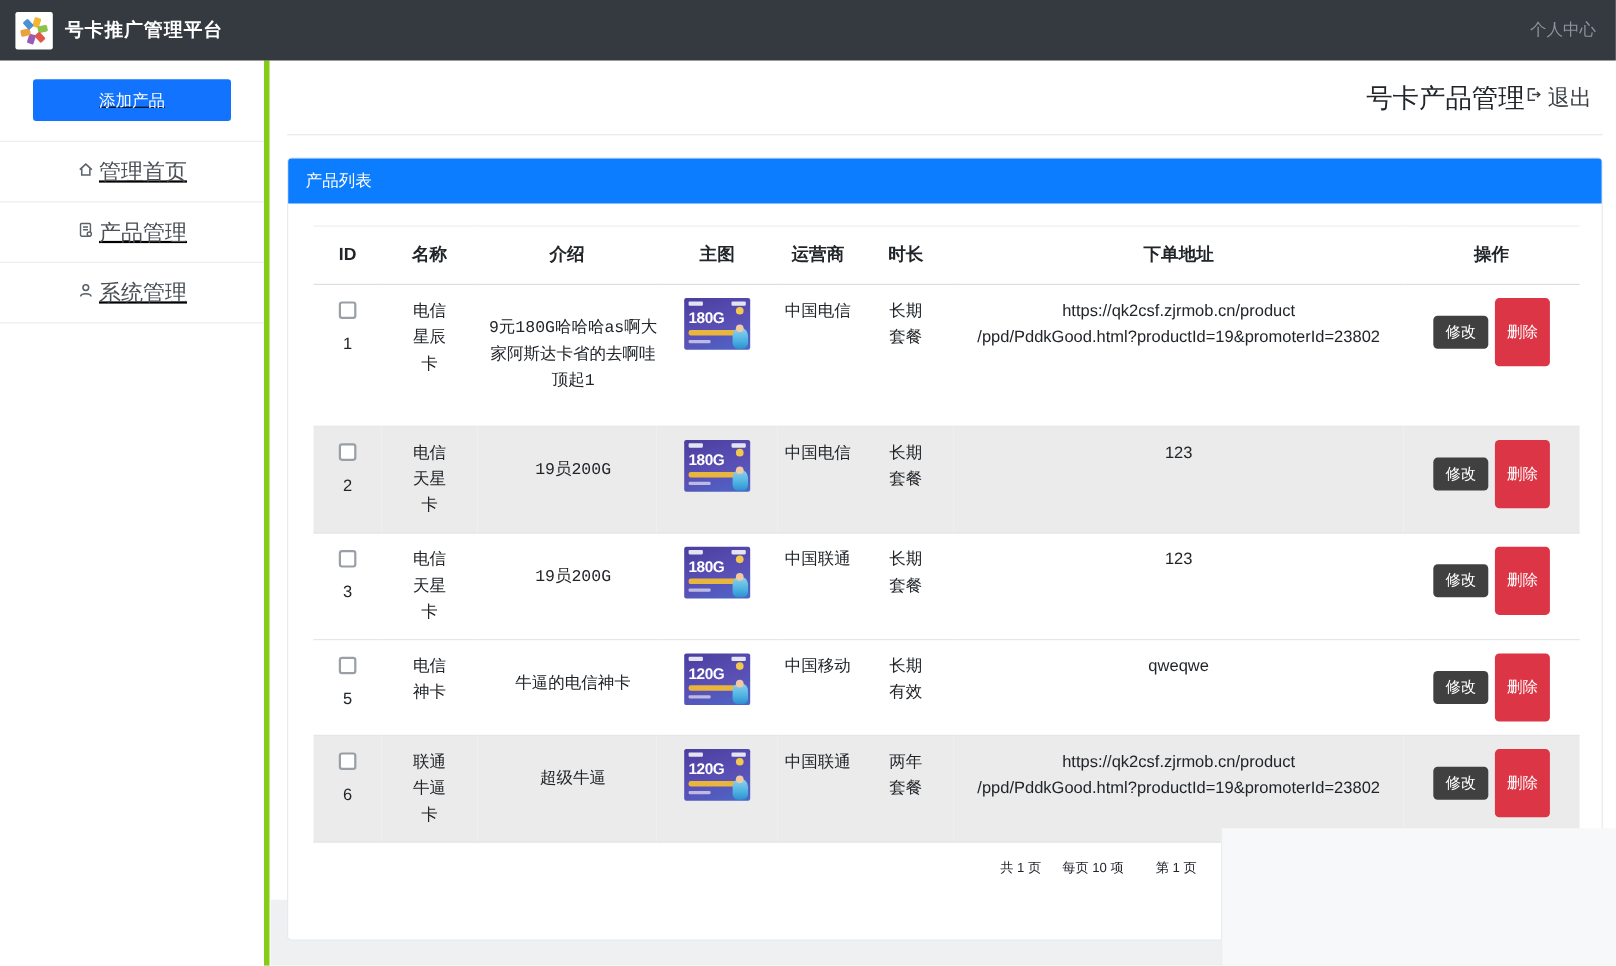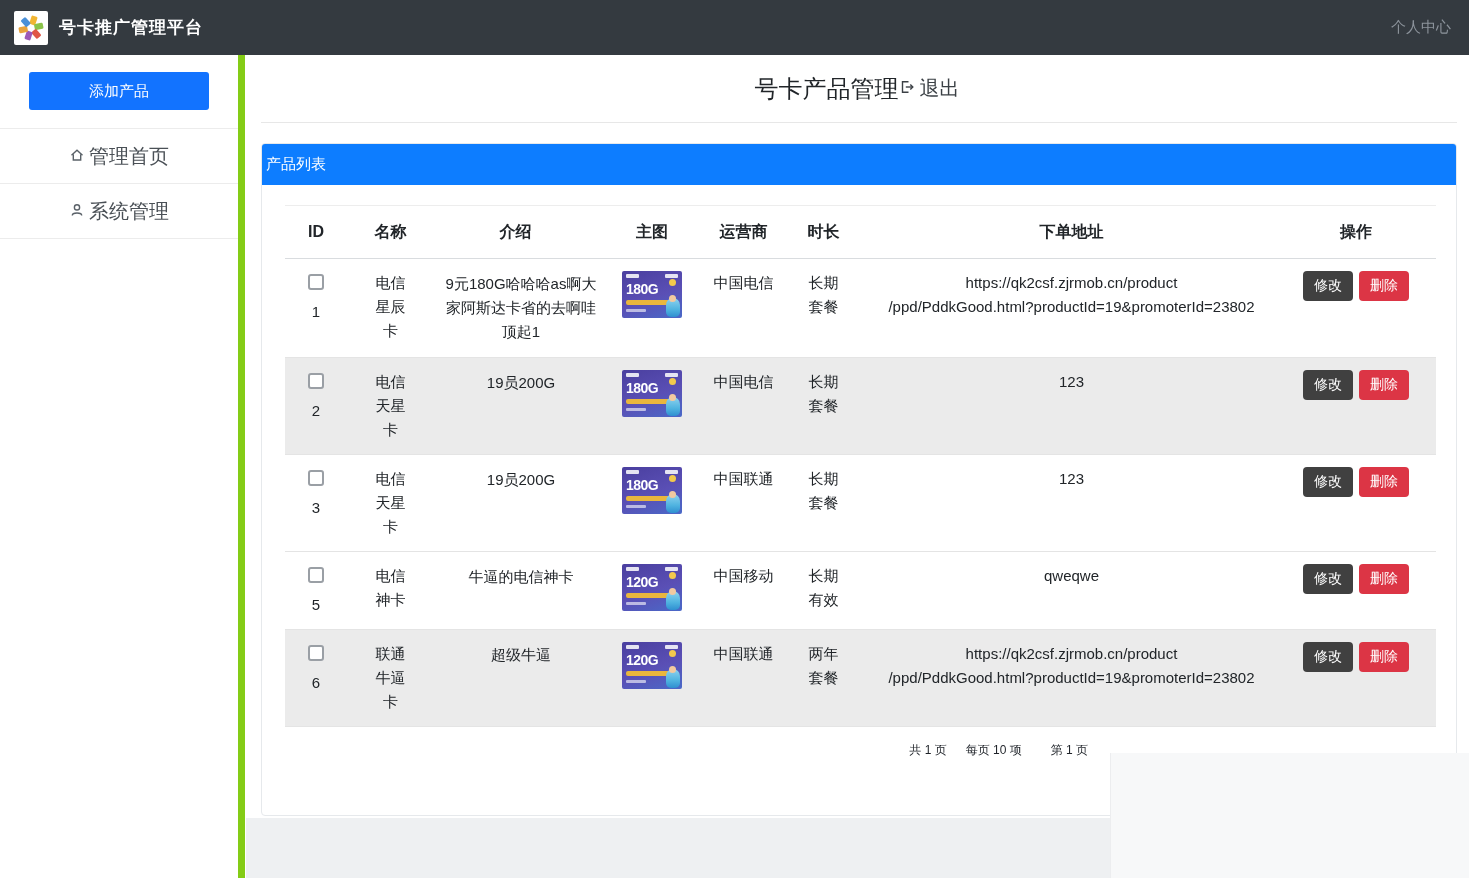--- a/index.html
+++ b/index.html
@@ -6,62 +6,62 @@
   html,body { width:1469px; height:878px; overflow:hidden; font-family:"Liberation Sans","DejaVu Sans",sans-serif; background:#fff; }
   .app { position:relative; width:1469px; height:878px; background:#fff; }
 
   
   .navbar { position:absolute; top:0; left:0; right:0; height:55px; background:#343a40; display:flex; align-items:center; padding:0 18px 0 14px; z-index:20; }
   .logo-box { width:34px; height:34px; background:#fff; border-radius:2px; display:flex; align-items:center; justify-content:center; }
   .navbar-title { color:#ffffff; font-size:17px; font-weight:600; letter-spacing:1px; margin-left:11px; }
   .profile-link { margin-left:auto; color:#8d949c; font-size:15px; cursor:pointer; }
 
   
-  .sidebar { position:absolute; top:55px; left:0; width:245px; bottom:0; background:#fff; border-right:7px solid #84cc16; z-index:15; }
+  .sidebar { position:absolute; top:55px; left:0; width:245px; bottom:0; background:#fff; border-right:5px solid #84cc16; z-index:15;text-decoration:underline; }
   .add-btn { display:block; width:180px; height:38px; margin:17px auto 0; background:#1273ff; color:#fff; border:none; border-radius:3px; font-size:15px; font-family:inherit; cursor:pointer; }
   .side-sep { border-top:1px solid #ececec; margin-top:18px; }
   .side-item { height:55px; display:flex; align-items:center; justify-content:center; gap:4px; border-bottom:1px solid #ececec; color:#4a5056; font-size:20px; cursor:pointer; }
   .side-item svg { stroke:#5a6168; }
 
   
   .main { position:absolute; top:55px; left:246px; right:0; bottom:0; background:#fff; }
   .bottom-strip { position:absolute; left:0; right:0; bottom:0; height:60px; background:#eef0f2; z-index:0; }
-  .page-head { margin:0 12px 0 15px; height:68px; display:flex; align-items:center; justify-content:center; border-bottom:1px solid #e7e7e7; padding:0 10px 0 6px; }
+  .page-head { margin:0 12px 0 15px; height:68px; display:flex; align-items:center; justify-content:flex-end; border-bottom:1px solid #e7e7e7; padding:0 10px 0 6px; }
   .page-title { font-size:24px; color:#212529; font-weight:500; }
   .logout-link { display:flex; align-items:center; gap:5px; color:#3b4045; font-size:20px; cursor:pointer; }
   .logout-link svg { stroke:#3b4045; }
 
   
   .card { position:relative; z-index:2; margin:20px 12px 0 15px; background:#fff; border:1px solid #e6e9ec; border-radius:4px; }
-  .card-header { background:#0d7dff; color:#fff; font-size:15px; padding:11px 4px; border-radius:3px 3px 0 0; }
+  .card-header { background:#0d7dff; color:#fff; font-size:15px; padding:11px 16px; border-radius:3px 3px 0 0; }
   .card-body { padding:20px 23px 56px; }
 
   table { width:100%; border-collapse:collapse; table-layout:fixed; border-top:1px solid #ededed; }
   th { font-size:16px; font-weight:bold; color:#212529; text-align:center; padding:14px 6px; border-bottom:1px solid #d9dcdf; line-height:24px; }
   td { font-size:15px; color:#212529; text-align:center; vertical-align:top; padding:12px 6px; border-bottom:1px solid #e4e4e4; line-height:24px; }
   tr.striped td { background:#ebebeb; }
   .wrap2 { width:34px; margin:0 auto; word-break:break-all; }
-  .c-intro div { width:162px; margin:1px auto; word-break:break-all; }
+  .c-intro div { width:162px; margin:16px auto; word-break:break-all;font-family:Liberation Mono, monospace; }
   .c-url { white-space:pre-line; word-break:break-all; }
   .row-check { appearance:none; -webkit-appearance:none; width:16px; height:16px; border:2px solid #9a9fa5; border-radius:3px; background:#fff; display:inline-block; margin-top:3px; cursor:pointer; }
   .row-id { margin-top:3px; }
 
   
   .thumb { position:relative; width:60px; height:47px; margin:0 auto; border-radius:2px; overflow:hidden; background:linear-gradient(160deg,#4a3f9f 0%,#5a4fb5 55%,#4a69c8 100%);padding-left:40px; }
   .t-top { position:absolute; top:3px; left:4px; right:4px; display:flex; justify-content:space-between; }
   .t-top i { display:block; width:13px; height:4px; background:rgba(255,255,255,.85); border-radius:1px; }
   .t-label { position:absolute; top:10px; left:4px; color:#fff; font-size:14px; font-weight:bold; letter-spacing:-0.5px; line-height:16px; }
   .t-badge { position:absolute; top:8px; right:6px; width:7px; height:7px; background:#f2c94c; border-radius:50%; }
   .t-strip { position:absolute; top:29px; left:4px; right:5px; height:5px; background:#e9b63d; border-radius:2px; }
   .t-foot { position:absolute; top:38px; left:4px; width:20px; height:3px; background:rgba(255,255,255,.6); border-radius:1px; }
   .t-char { position:absolute; right:2px; bottom:1px; width:14px; height:19px; background:linear-gradient(180deg,#8fd3ef 0%,#4fb3e0 60%,#2f8fd0 100%); border-radius:7px 7px 5px 5px; }
   .t-char::before { content:''; position:absolute; top:-3px; left:3px; width:7px; height:7px; border-radius:50%; background:#f2c9a0; }
 
   .btn-modify { background:#404040; color:#fff; border:none; border-radius:4px; font-size:14px; font-family:inherit; padding:6px 11px; cursor:pointer; }
-  .btn-delete { background:#dc3545; color:#fff; border:none; border-radius:4px; font-size:14px; font-family:inherit; padding:6px 11px; margin-left:6px; cursor:pointer; }
+  .btn-delete { background:#dc3545; color:#fff; border:none; border-radius:4px; font-size:14px; font-family:inherit; padding:22px 11px; margin-left:6px; cursor:pointer; }
 
   
   .foot-row { display:flex; align-items:center; margin-top:15px; }
   .foot-btns { margin-left:122px; display:flex; gap:13px; }
   .btn-select { background:#17a2b8; color:#fff; border:none; border-radius:4px; font-size:14px; font-family:inherit; padding:7px 11px; cursor:pointer; }
   .btn-delsel { background:#ffc107; color:#212529; border:none; border-radius:4px; font-size:14px; font-family:inherit; padding:7px 11px; cursor:pointer; }
   .pagination { margin-left:auto; margin-right:345px; display:flex; gap:19px; font-size:12px; color:#1f2329;align-items:center; }
   .pagination .pg-cur { margin-left:10px; }
 
   
@@ -93,20 +93,30 @@
     <button class="add-btn">添加产品</button>
     <div class="side-sep"></div>
     <div class="side-item">
       <span>
         <svg width="16" height="16" viewBox="0 0 16 16" fill="none" stroke-width="1.4">
             <path d="M2.5 8.2 L8 3.2 L13.5 8.2"></path>
             <path d="M4.3 7.2 V13 H11.7 V7.2"></path>
           </svg>
       </span>
       <span>管理首页</span>
+    </div>
+    <div class="side-item">
+      <span>
+        <svg width="16" height="16" viewBox="0 0 16 16" fill="none" stroke-width="1.3">
+            <rect x="3.2" y="2.2" width="9" height="11.5" rx="1"></rect>
+            <path d="M5.5 5.3 H10 M5.5 7.8 H10"></path>
+            <circle cx="11.2" cy="11.8" r="1.9" fill="#fff"></circle>
+          </svg>
+      </span>
+      <span>产品管理</span>
     </div>
     <div class="side-item">
       <span>
         <svg width="16" height="16" viewBox="0 0 16 16" fill="none" stroke-width="1.4">
             <circle cx="8" cy="5.4" r="2.6"></circle>
             <path d="M3.3 13.6 C3.3 10.2 12.7 10.2 12.7 13.6"></path>
           </svg>
       </span>
       <span>系统管理</span>
     </div>

